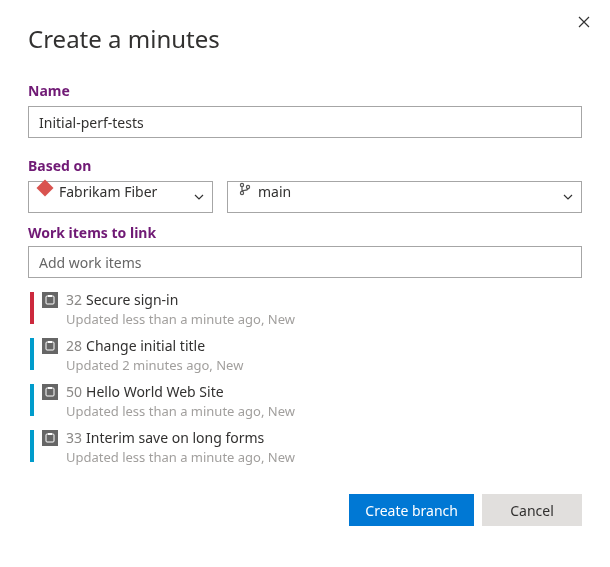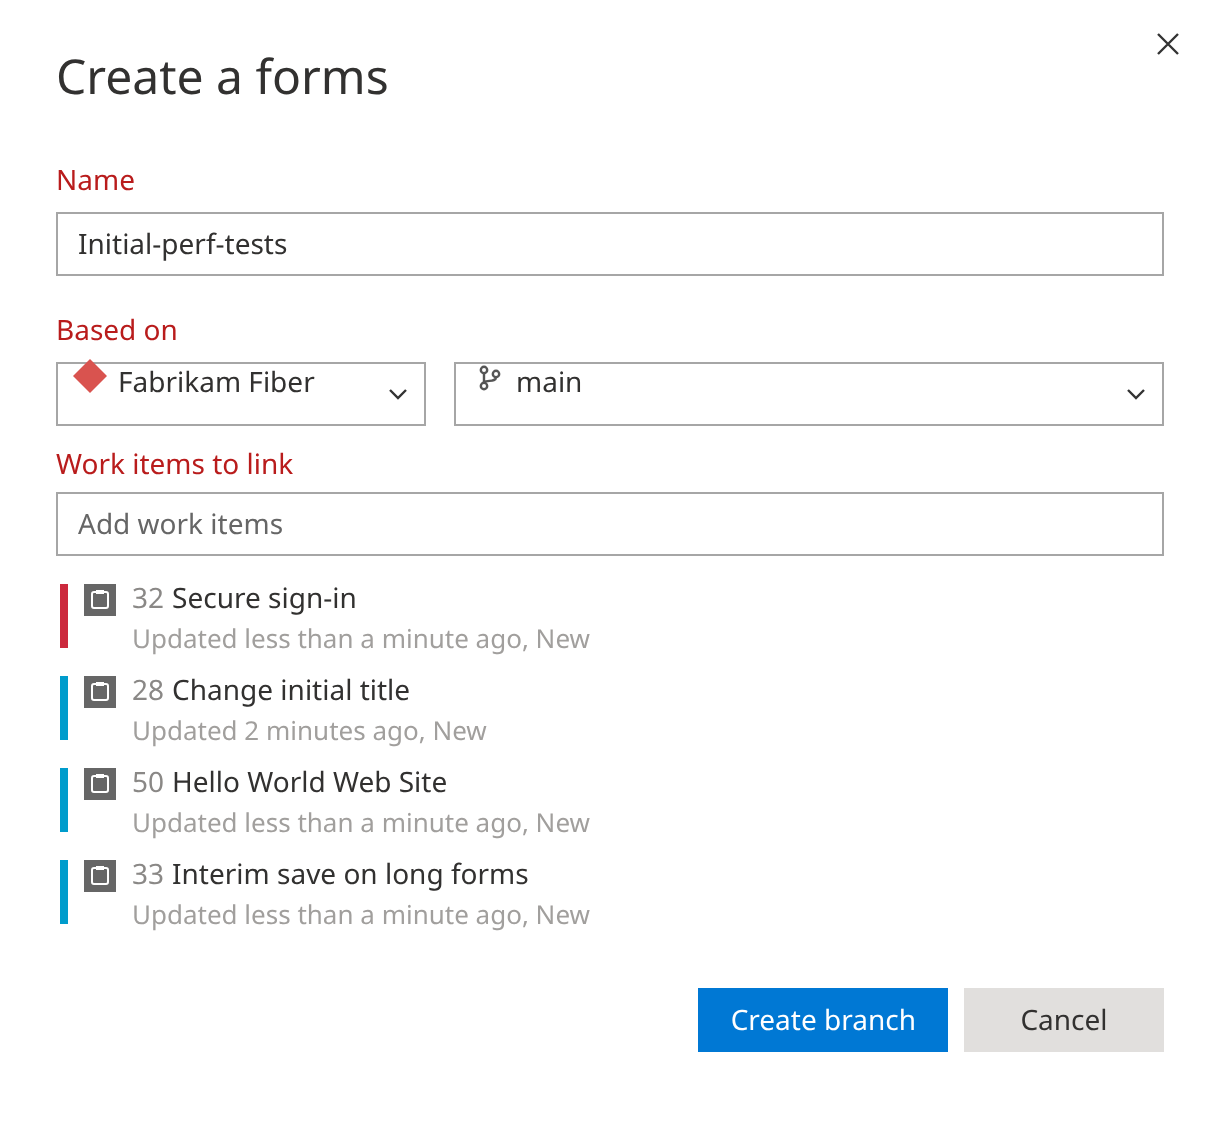--- a/index.html
+++ b/index.html
@@ -23,22 +23,23 @@
       display: flex; align-items: center; justify-content: center;
     }
     .title {
       font-size: 24px;
       font-weight: 400;
       color: #323130;
       margin-bottom: 26px;
     }
     .field-label {
       font-size: 14px;
-      color: #b91c1c;
+      color: #701a75;
       margin-bottom: 6px;
+      font-weight: bold;
     }
     .text-input {
       width: 100%;
       height: 32px;
       border: 1px solid #a6a6a6;
       padding: 0 10px;
       font-size: 14px;
       font-family: inherit;
       color: #323130;
       outline: none;
@@ -128,21 +129,21 @@
 <body>
 
 <div class="dialog">
 
   <div class="close-btn">
     <svg width="12" height="12" viewBox="0 0 12 12">
       <path d="M1 1 L11 11 M11 1 L1 11" stroke="#333" stroke-width="1.2" fill="none"></path>
     </svg>
   </div>
 
-  <h1 class="title">Create a forms</h1>
+  <h1 class="title">Create a minutes</h1>
 
   <div class="field-label">Name</div>
   <input class="text-input" type="text" value="Initial-perf-tests" style="">
 
   <div class="section-gap"></div>
 
   <div class="field-label">Based on</div>
   <div class="row">
     <div class="dropdown repo">
       <div class="repo-icon"></div>

